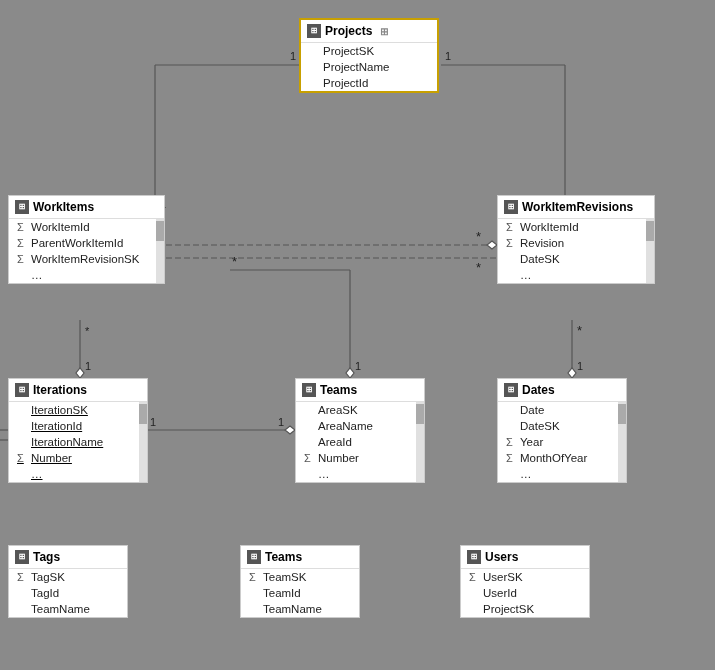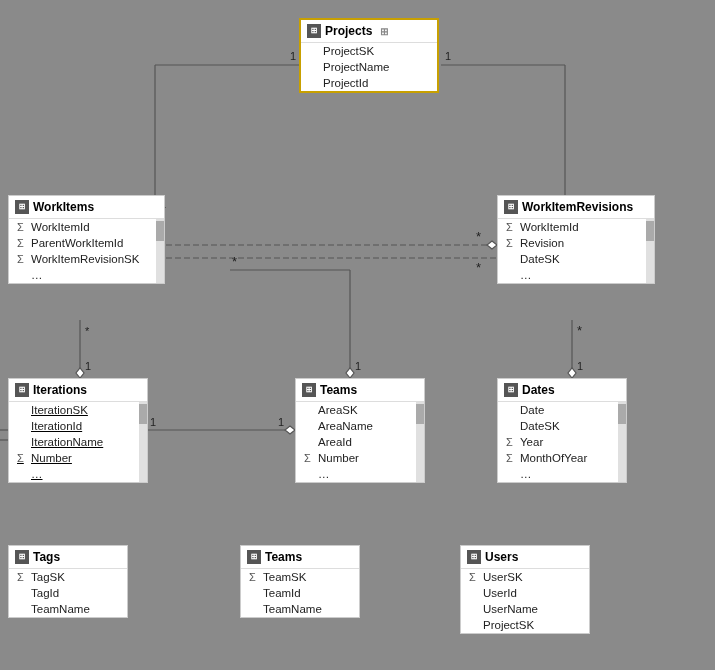--- a/index.html
+++ b/index.html
@@ -375,22 +375,18 @@
       <div class="table-row">
           <span class="sigma">Σ</span>
           <span>UserSK</span>
         </div>
       <div class="table-row">
           <span class="sigma"></span>
           <span>UserId</span>
         </div>
       <div class="table-row">
           <span class="sigma"></span>
-          <span>UserName</span>
-        </div>
-      <div class="table-row">
-          <span class="sigma"></span>
           <span>ProjectSK</span>
         </div>
     </div>
   </div>
 
 </div>
 
 </body></html>

